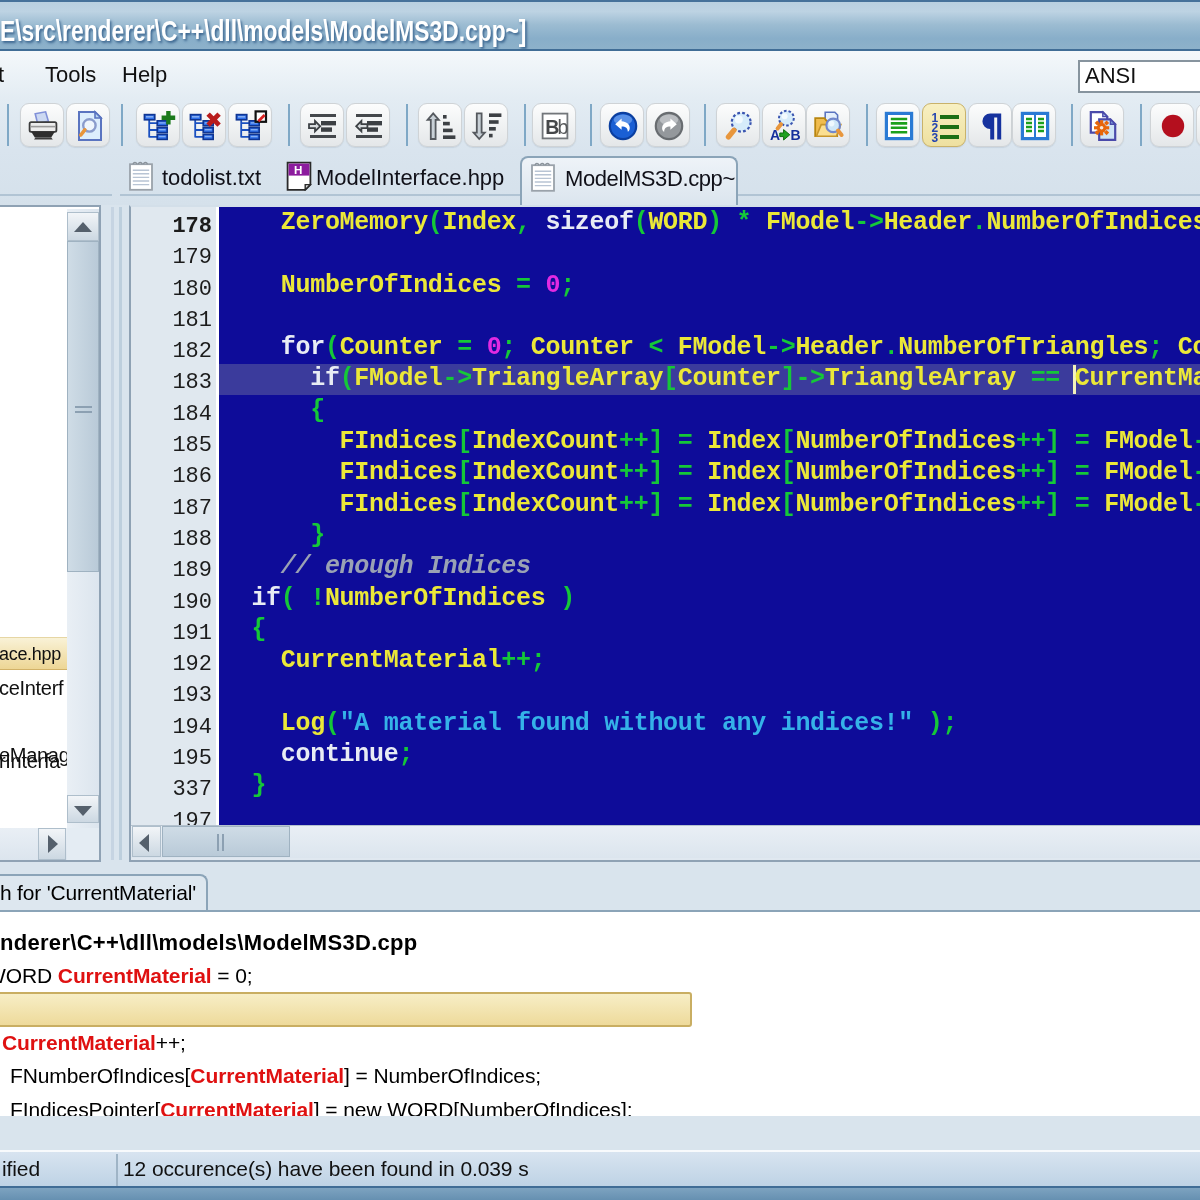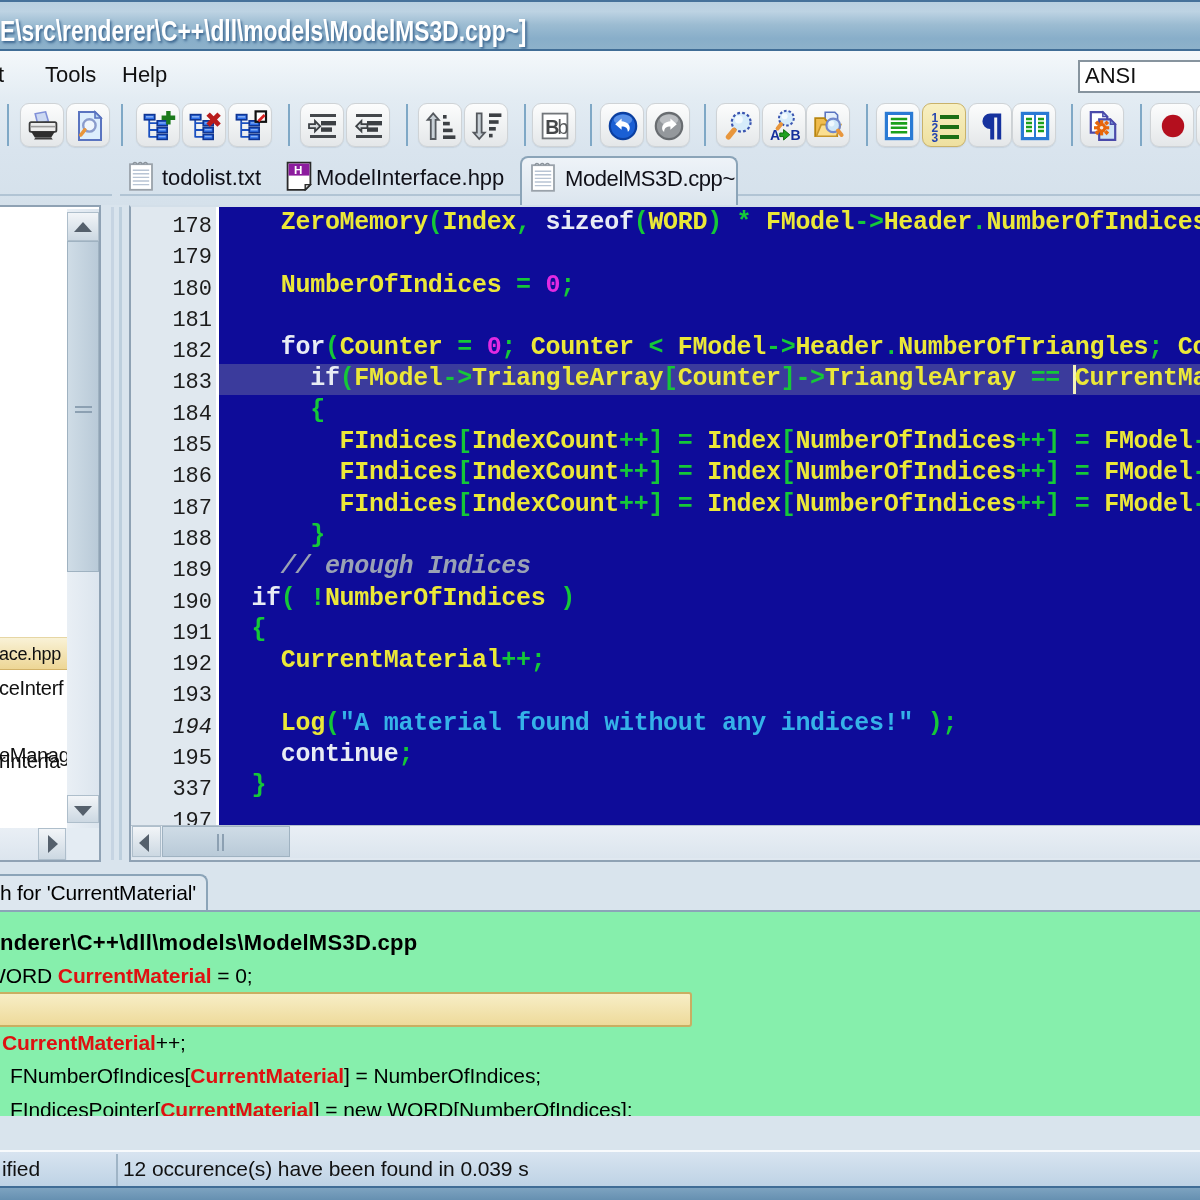--- a/index.html
+++ b/index.html
@@ -54,21 +54,21 @@
 .sbtrack{position:absolute;background:linear-gradient(90deg,#e9eff5,#dce5ee);}
 .sbtrackh{position:absolute;background:linear-gradient(#e9eff5,#dce5ee);}
 .sbbtn{position:absolute;background:linear-gradient(#f2f5f8,#ccd8e2);border:1px solid #aebecb;box-sizing:border-box;}
 .sbthumb{position:absolute;background:linear-gradient(90deg,#cfdce6,#b9cad8);border:1px solid #9fb2c1;box-sizing:border-box;}
 .sbthumbh{position:absolute;background:linear-gradient(#cfdce6,#b9cad8);border:1px solid #9fb2c1;box-sizing:border-box;}
 .arr{width:0;height:0;position:absolute;}
 
 #btab{left:-8px;top:874px;width:216px;height:38px;background:#dde7ef;
  border:2px solid #8ba4b8;border-bottom:none;border-radius:0 8px 0 0;box-sizing:border-box;}
 #btabline{left:0;top:910px;width:1200px;height:2px;background:#8ba4b8;}
-#results{left:0;top:912px;width:1200px;height:204px;background:#86efac;overflow:hidden;}
+#results{left:0;top:912px;width:1200px;height:204px;background:#ffffff;overflow:hidden;}
 .rline{position:absolute;font-size:21px;letter-spacing:-0.1px;color:#000;white-space:pre;}
 .red{color:#df1111;font-weight:bold;}
 #hlrow{left:-10px;top:80px;width:702px;height:35px;
  background:linear-gradient(#f7eec6,#eeda9b);border:2px solid #c9ae62;border-radius:3px;box-sizing:border-box;}
 #statusbar{left:0;top:1150px;width:1200px;height:36px;
  background:linear-gradient(#d8e4f0,#bed3e5);border-top:2px solid #f8fafc;box-sizing:border-box;}
 .stxt{top:5px;font-size:21px;letter-spacing:-0.1px;color:#111;}
 #ssep{left:116px;top:2px;width:2px;height:32px;background:#9fb4c6;}
 #winedge{left:0;top:1186px;width:1200px;height:14px;
  background:linear-gradient(#7da3c0,#6690b1);border-top:2px solid #406d96;box-sizing:border-box;}
@@ -342,37 +342,37 @@
   <div class="sbtrackh" style="left:0px;top:621px;width:71px;height:32px;"></div>
   <div class="abs" style="left:71px;top:621px;width:32px;height:32px;background:#e4ecf3;"></div>
   <div class="sbbtn" style="left:42px;top:621px;width:28px;height:32px;">
     <div class="arr" style="left:9px;top:6px;border-top:9px solid transparent;border-bottom:9px solid transparent;border-left:10px solid #55606c;"></div>
     </div>
 </div>
 <div class="abs" style="left:111px;top:207px;width:3px;height:653px;background:#c6d4e2;"></div>
 <div class="abs" style="left:119px;top:207px;width:3px;height:653px;background:#bdcfdd;"></div>
 <div class="abs" id="editorpanel">
   <div class="abs" id="gutter">
-    <div class="lnum" style="top:7px;">178</div>
+    <div class="lnum" style="top:7px;font-weight:bold;">178</div>
     <div class="lnum" style="top:38px;">179</div>
     <div class="lnum" style="top:70px;">180</div>
     <div class="lnum" style="top:101px;">181</div>
     <div class="lnum" style="top:132px;">182</div>
     <div class="lnum" style="top:163px;">183</div>
     <div class="lnum" style="top:195px;">184</div>
     <div class="lnum" style="top:226px;">185</div>
     <div class="lnum" style="top:257px;">186</div>
     <div class="lnum" style="top:289px;">187</div>
     <div class="lnum" style="top:320px;">188</div>
     <div class="lnum" style="top:351px;">189</div>
     <div class="lnum" style="top:383px;">190</div>
     <div class="lnum" style="top:414px;">191</div>
     <div class="lnum" style="top:445px;">192</div>
     <div class="lnum" style="top:476px;">193</div>
-    <div class="lnum" style="top:508px;font-style:italic;">194</div>
+    <div class="lnum" style="top:508px;">194</div>
     <div class="lnum" style="top:539px;font-family:Liberation Mono, monospace;">195</div>
     <div class="lnum" style="top:570px;">337</div>
     <div class="lnum" style="top:602px;">197</div>
   </div>
   <div class="abs" id="code">
     <div class="abs" id="selrow"></div>
     <div class="abs" id="caret"></div>
 <pre id="codepre"><span class="y">    ZeroMemory</span><span class="g">(</span><span class="y">Index</span><span class="g">,</span> <span class="w">sizeof</span><span class="g">(</span><span class="y">WORD</span><span class="g">)</span> <span class="g">*</span> <span class="y">FModel</span><span class="g">-&gt;</span><span class="y">Header</span><span class="g">.</span><span class="y">NumberOfIndices</span>
 
 <span class="y">    NumberOfIndices</span> <span class="g">=</span> <span class="m">0</span><span class="g">;</span>

